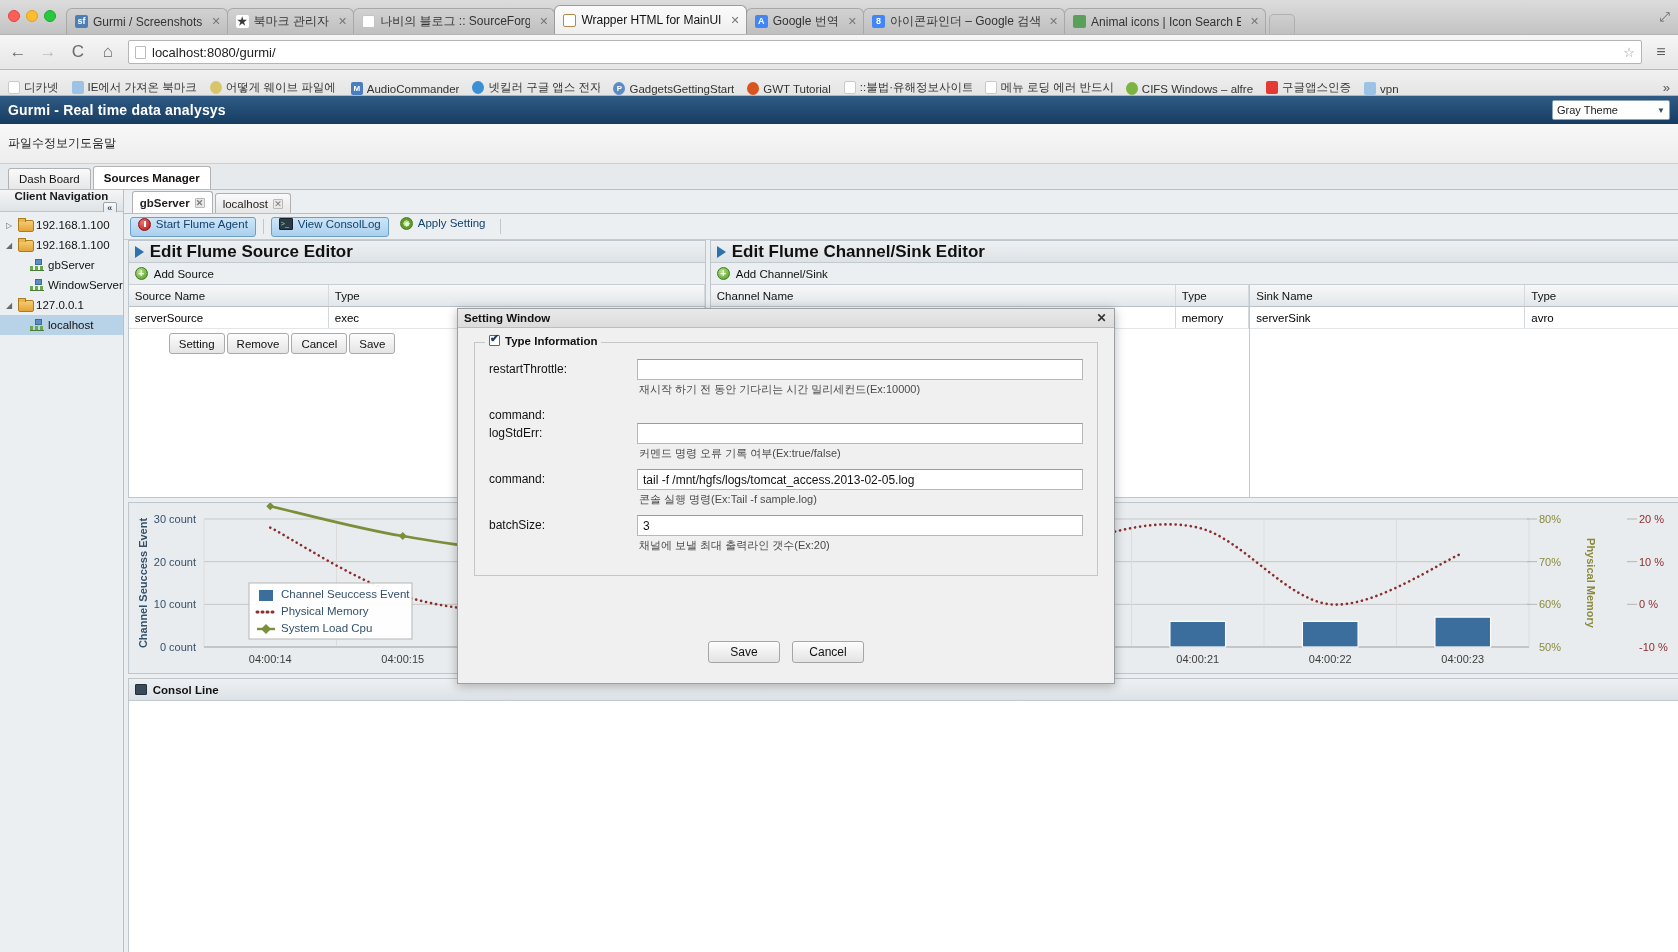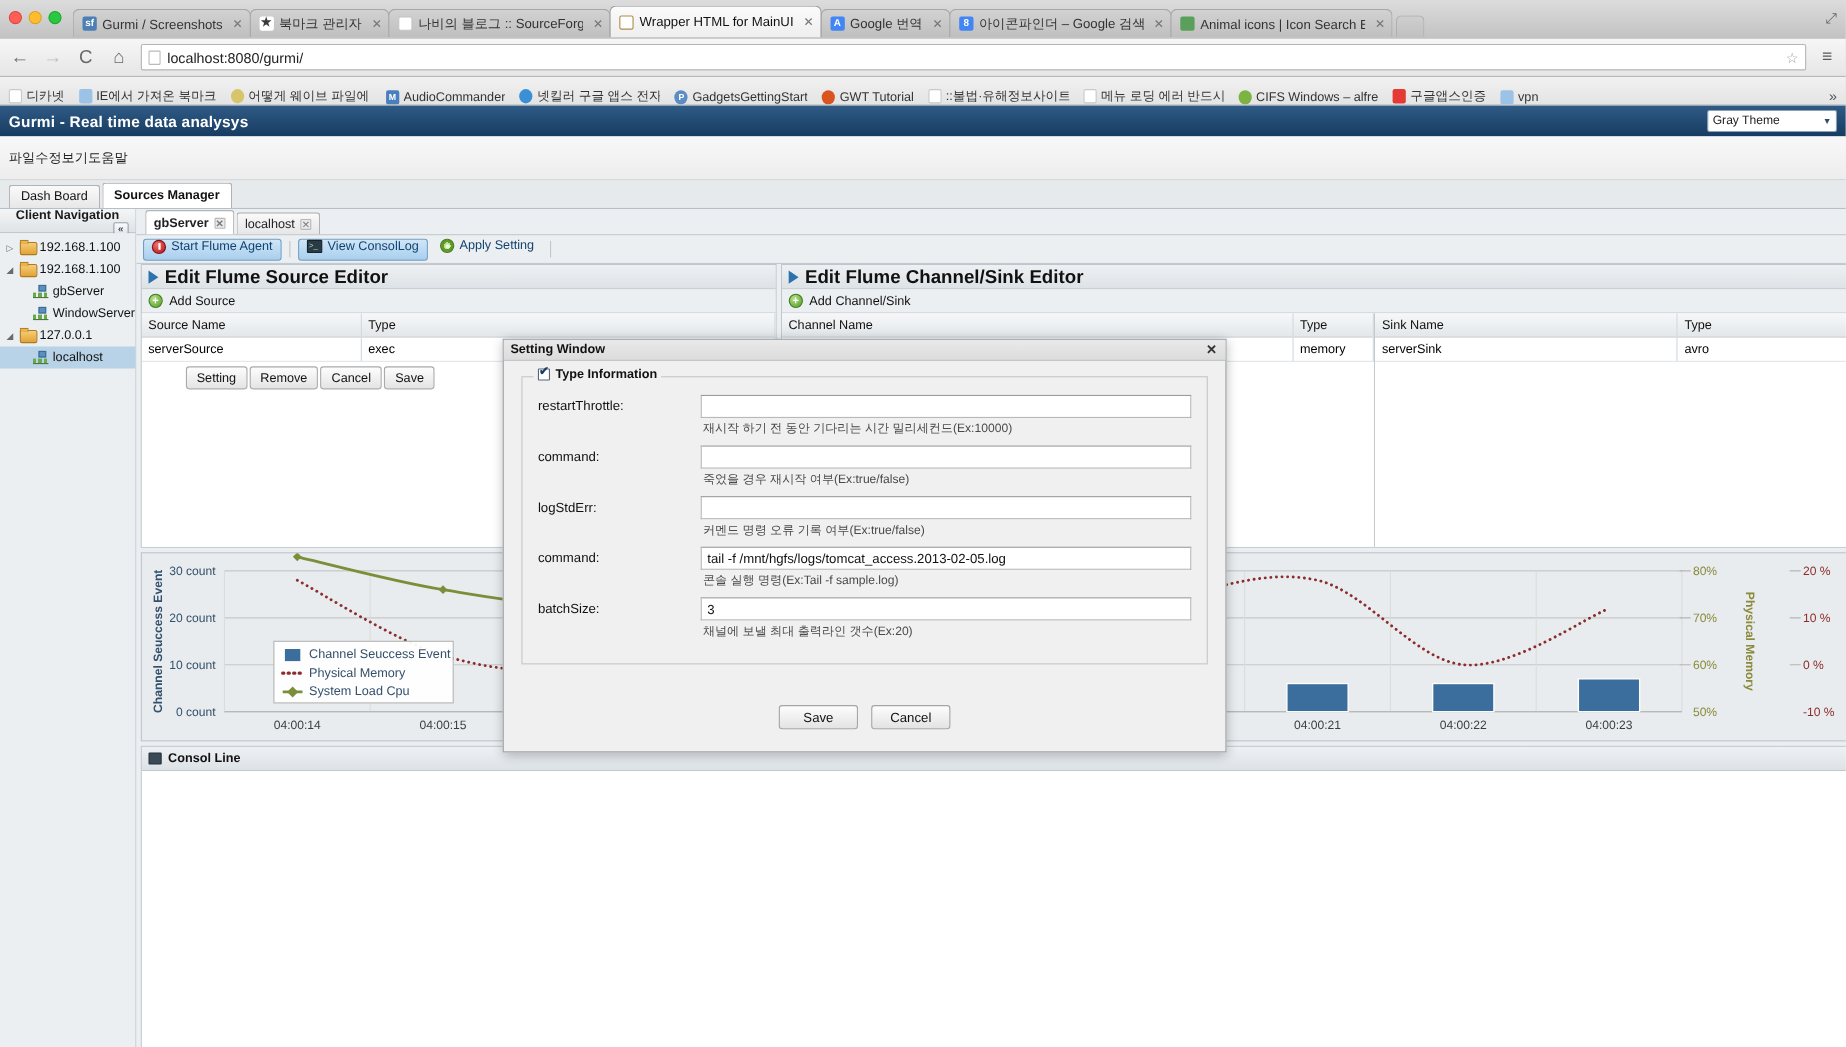--- a/index.html
+++ b/index.html
@@ -608,24 +608,20 @@
         <div class="frow">
           <div class="flabel">restartThrottle:</div>
           <div class="fctrl">
             <input class="finput" type="text" value="" style="">
             <div class="fhint">재시작 하기 전 동안 기다리는 시간 밀리세컨드(Ex:10000)</div>
           </div>
         </div>
 
         <div class="frow">
           <div class="flabel">command:</div>
-          <div class="fctrl">
-            <input class="finput" type="text" value="" style="">
-            <div class="fhint">죽었을 경우 재시작 여부(Ex:true/false)</div>
-          </div>
         </div>
 
         <div class="frow">
           <div class="flabel">logStdErr:</div>
           <div class="fctrl">
             <input class="finput" type="text" value="" style="">
             <div class="fhint">커멘드 명령 오류 기록 여부(Ex:true/false)</div>
           </div>
         </div>
 

